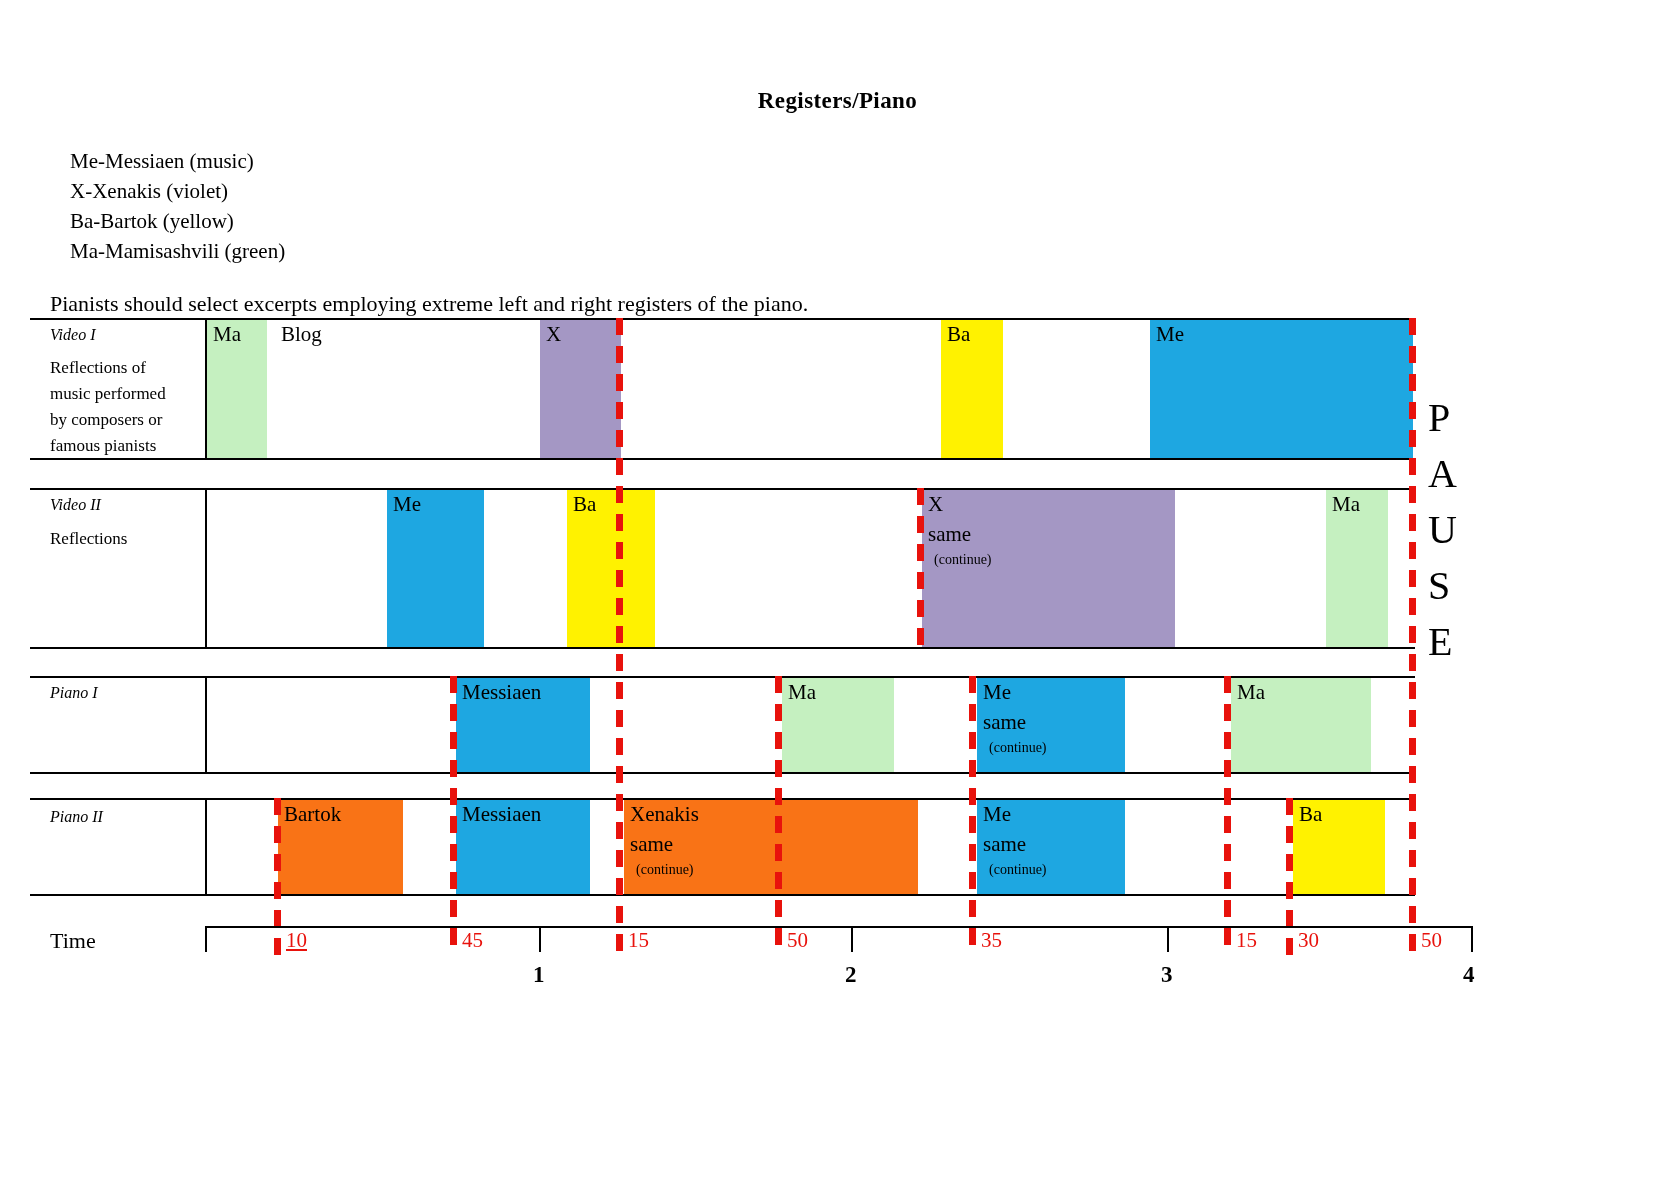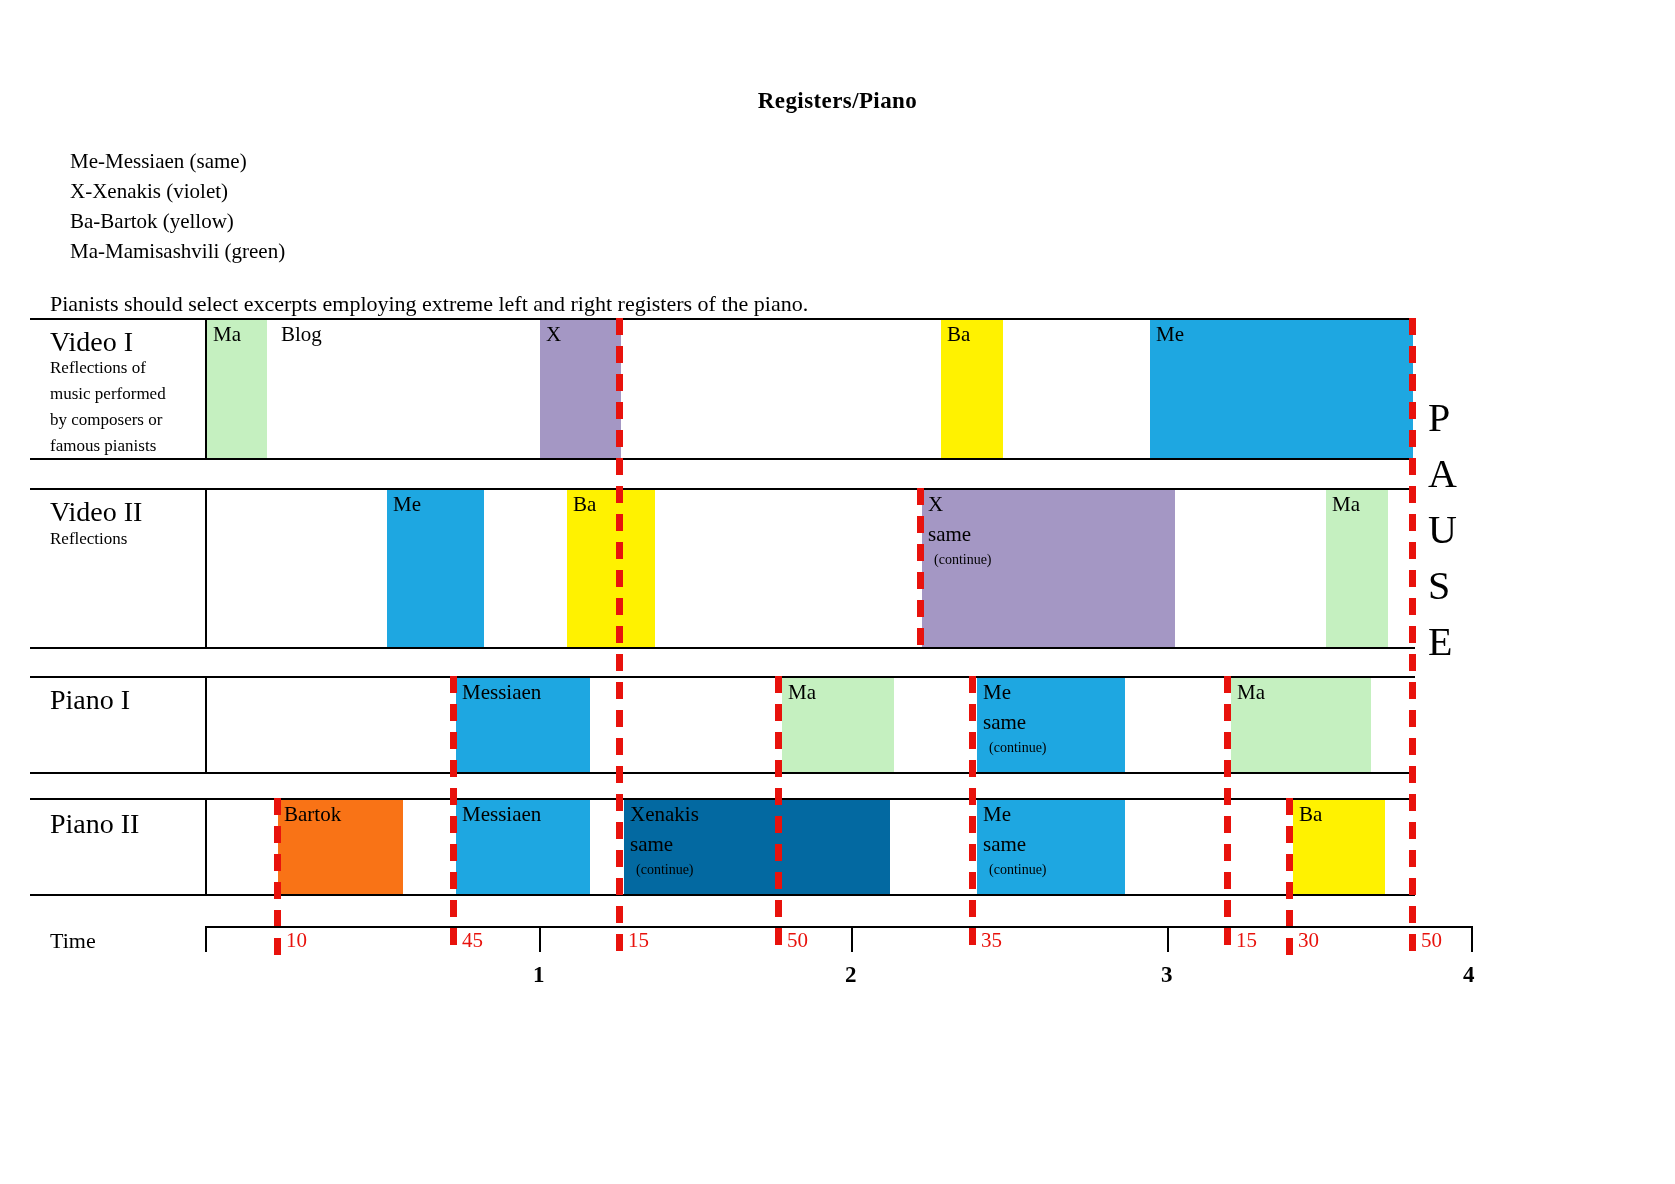--- a/index.html
+++ b/index.html
@@ -53,22 +53,23 @@
   }
 
   .row-box {
     position: absolute;
     border-top: 2px solid #000;
     border-bottom: 2px solid #000;
     box-sizing: border-box;
   }
   .row-label {
     position: absolute;
-    font-size: 28px;
-    white-space: nowrap;
+    font-size: 16px;
+    white-space: nowrap;
+    font-style: italic;
   }
   .row-sublabel {
     position: absolute;
     font-size: 17px;
     line-height: 26px;
     white-space: nowrap;
   }
   .vline {
     position: absolute;
     width: 2px;
@@ -148,21 +149,21 @@
   }
 </style>
 </head>
 <body>
 
 <div class="title-block">
   <div>Registers/Piano</div>
 </div>
 
 <div class="legend">
-  <div>Me-Messiaen (same)</div>
+  <div>Me-Messiaen (music)</div>
   <div>X-Xenakis (violet)</div>
   <div>Ba-Bartok (yellow)</div>
   <div>Ma-Mamisashvili (green)</div>
 </div>
 
 <div class="instruction">Pianists should select excerpts employing extreme left and right registers of the piano.</div>
 
 <div class="chart">
 
   <div class="row-box" style="left:30px; top:318px; width:1385px; height:142px;"></div>
@@ -233,21 +234,21 @@
   <div class="row-box" style="left:30px; top:798px; width:1385px; height:98px;"></div>
   <div class="vline" style="left:205px; top:798px; height:98px;"></div>
   <div class="row-label" style="left:50px; top:808px;">Piano II</div>
 
   <div class="block" style="left:278px; top:800px; width:125px; height:94px; background:#f97316;">
     <span class="btext">Bartok</span>
   </div>
   <div class="block" style="left:456px; top:800px; width:134px; height:94px; background:#1EA7E1;">
     <span class="btext">Messiaen</span>
   </div>
-  <div class="block" style="left:624px; top:800px; width:266px; height:94px; background:#0369a1;">
+  <div class="block" style="left:624px; top:800px; width:294px; height:94px; background:#f97316;">
     <span class="btext">Xenakis</span>
     <span class="btext2">same</span>
     <span class="btext3">(continue)</span>
   </div>
   <div class="block" style="left:977px; top:800px; width:148px; height:94px; background:#1EA7E1;">
     <span class="btext">Me</span>
     <span class="btext2">same</span>
     <span class="btext3">(continue)</span>
   </div>
   <div class="block" style="left:1293px; top:800px; width:92px; height:94px; background:#FFF200;">
@@ -274,21 +275,21 @@
 
   <div class="time-label">Time</div>
   <div class="time-axis"></div>
 
   <div class="tick" style="left:205px; top:926px; height:26px;"></div>
   <div class="tick" style="left:539px; top:926px; height:26px;"></div>
   <div class="tick" style="left:851px; top:926px; height:26px;"></div>
   <div class="tick" style="left:1167px; top:926px; height:26px;"></div>
   <div class="tick" style="left:1471px; top:926px; height:26px;"></div>
 
-  <div class="time-num-red" style="left:286px; top:928px;">10</div>
+  <div class="time-num-red" style="left:286px; top:928px;text-decoration:underline;">10</div>
   <div class="time-num-red" style="left:462px; top:928px;">45</div>
   <div class="time-num-red" style="left:628px; top:928px;">15</div>
   <div class="time-num-red" style="left:787px; top:928px;">50</div>
   <div class="time-num-red" style="left:981px; top:928px;">35</div>
   <div class="time-num-red" style="left:1236px; top:928px;">15</div>
   <div class="time-num-red" style="left:1298px; top:928px;">30</div>
   <div class="time-num-red" style="left:1421px; top:928px;">50</div>
 
   <div class="time-num-black" style="left:533px; top:962px;">1</div>
   <div class="time-num-black" style="left:845px; top:962px;">2</div>

